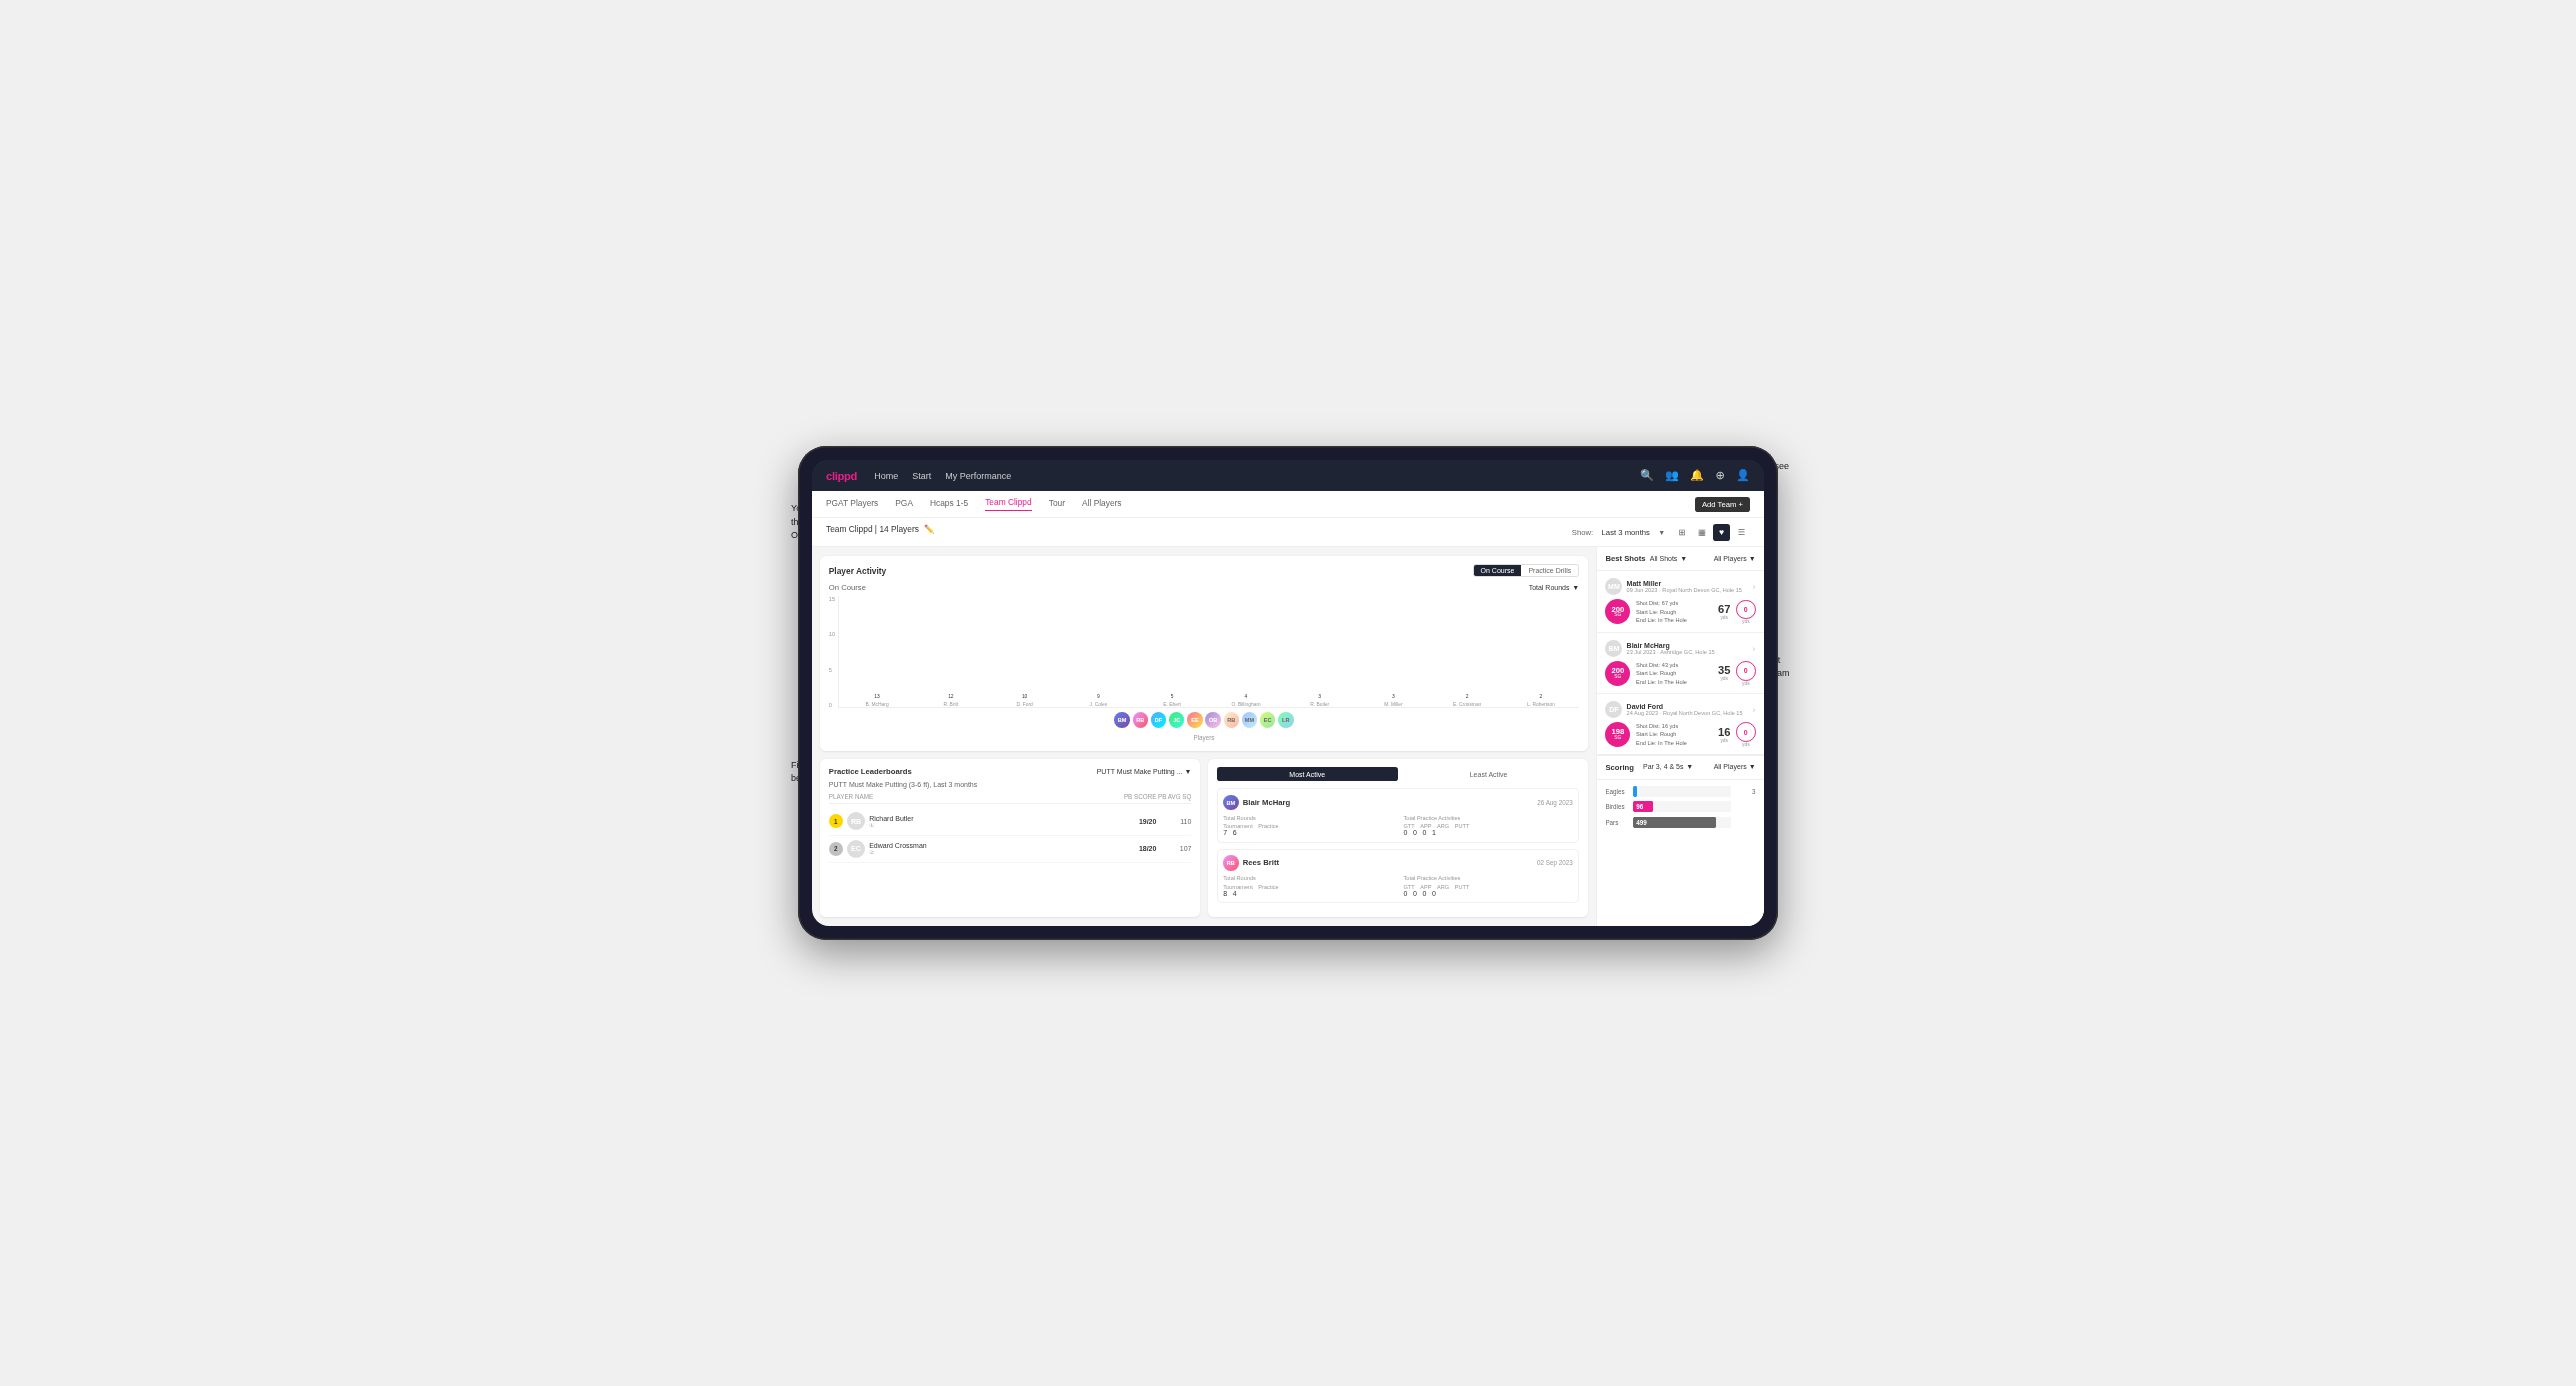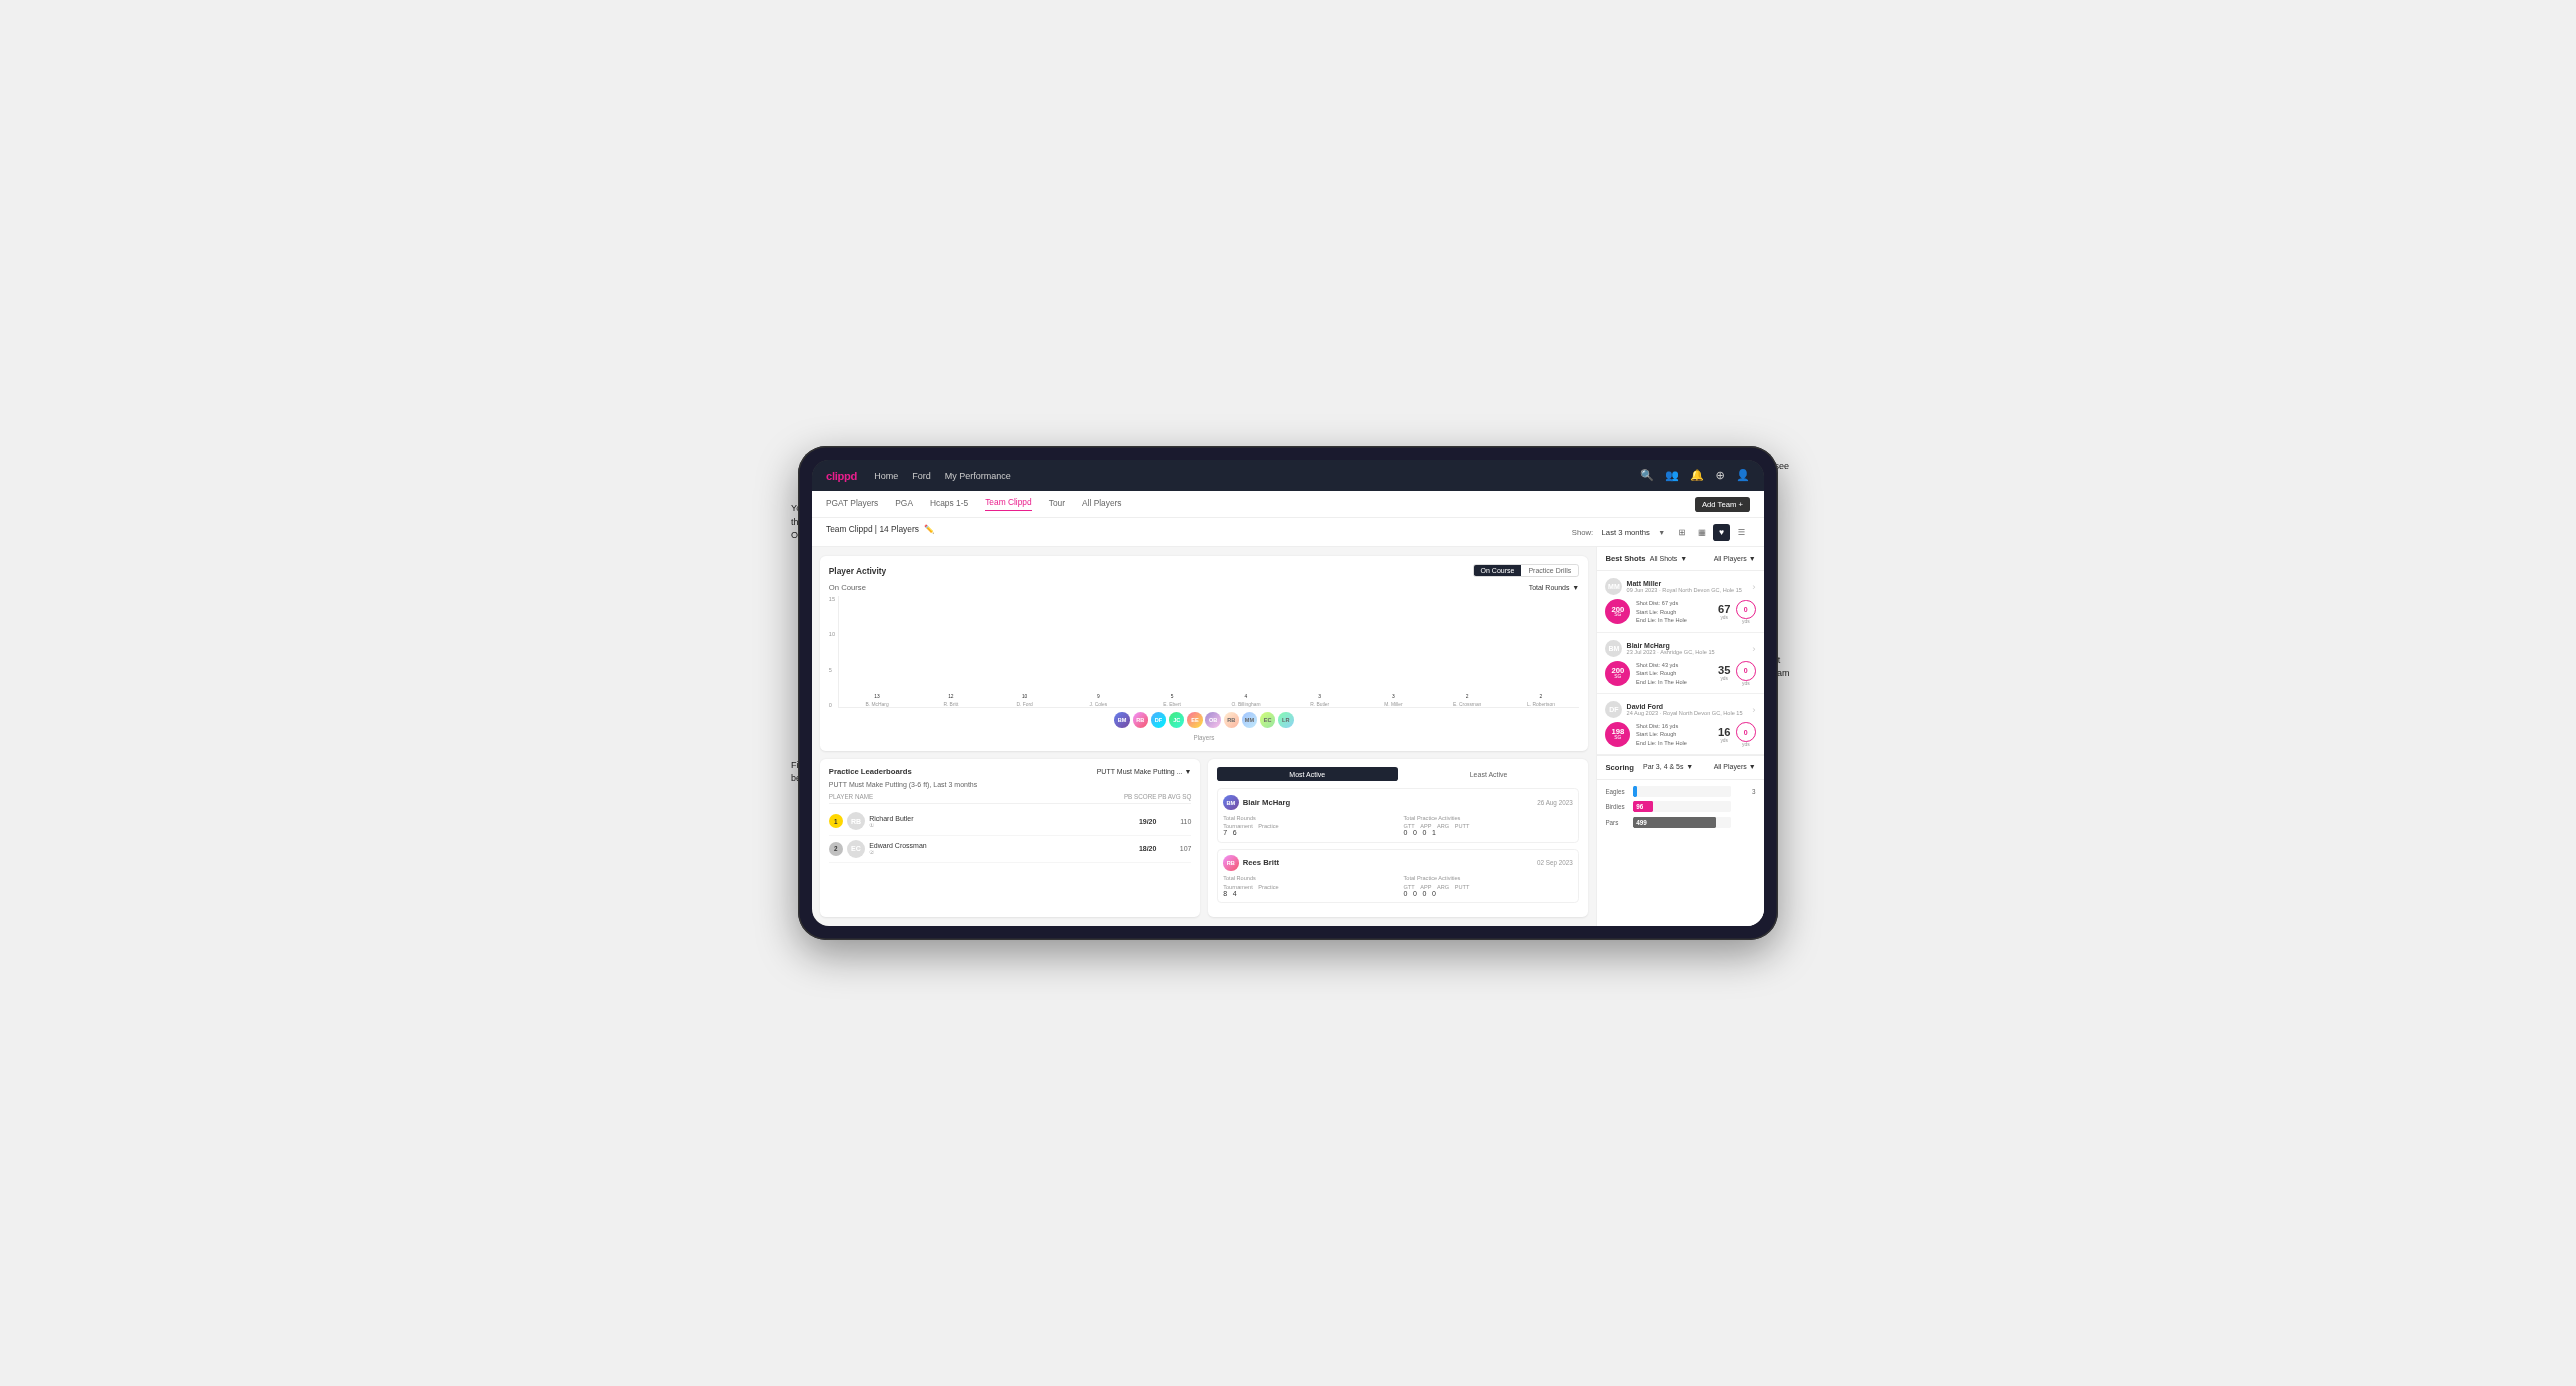--- a/index.html
+++ b/index.html
@@ -832,21 +832,21 @@
     <span>You can also filter to show just one player's best shots.</span>
   </div>
 
   <div class="tablet-frame">
     <div class="tablet-screen">
 
       <div class="top-nav">
         <span class="nav-logo">clippd</span>
         <div class="nav-items">
           <span class="nav-item">Home</span>
-          <span class="nav-item">Ford</span>
+          <span class="nav-item">Start</span>
           <span class="nav-item">My Performance</span>
         </div>
         <div class="nav-icons">
           <span class="nav-icon">🔍</span>
           <span class="nav-icon">👥</span>
           <span class="nav-icon">🔔</span>
           <span class="nav-icon">⊕</span>
           <span class="nav-icon">👤</span>
         </div>
       </div>

